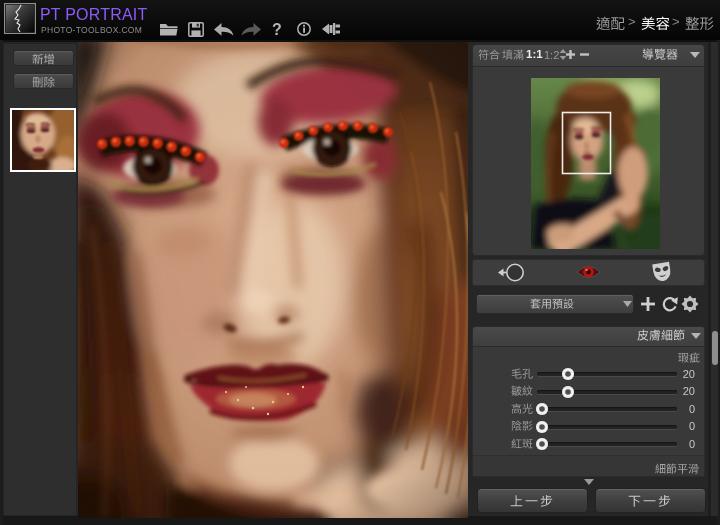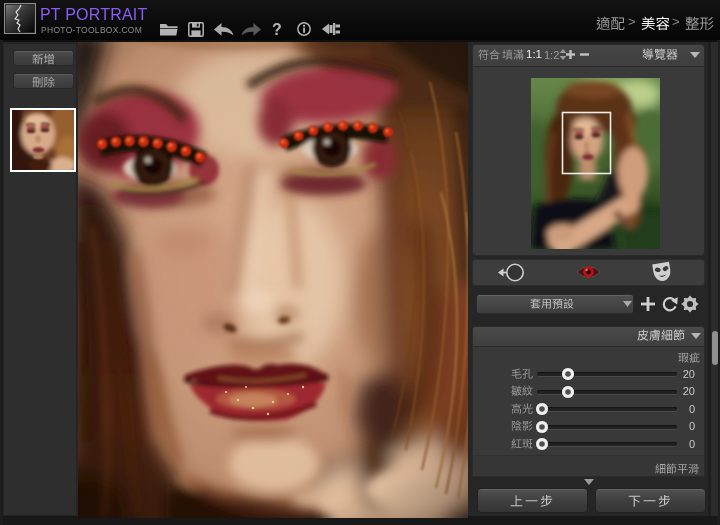--- a/index.html
+++ b/index.html
@@ -332,21 +332,21 @@
 <div style="position:absolute;left:478.0px;top:48.5px">
       <svg width="22" height="13" viewBox="0 -9.7 22 12.8" style="display:block;overflow:visible">
         <path fill="#9a9a9a" d="M4.3 -3.0C4.8 -2.3 5.4 -1.4 5.7 -0.8L6.4 -1.3C6.1 -1.8 5.5 -2.7 5.0 -3.4ZM2.6 -7.1C2.9 -6.8 3.3 -6.3 3.5 -6.0L4.1 -6.5C3.9 -6.8 3.5 -7.2 3.1 -7.6ZM7.2 -7.1C7.6 -6.8 8.0 -6.3 8.3 -6.0L8.8 -6.5C8.6 -6.8 8.1 -7.3 7.7 -7.6ZM8.1 -6.0V-4.8H3.7V-4.0H8.1V-0.2C8.1 0.0 8.0 0.1 7.8 0.1C7.6 0.1 6.9 0.1 6.1 0.1C6.2 0.3 6.3 0.6 6.4 0.9C7.3 0.9 8.0 0.8 8.4 0.7C8.7 0.6 8.9 0.4 8.9 -0.2V-4.0H10.4V-4.8H8.9V-6.0ZM2.9 -6.0C2.3 -4.9 1.4 -3.7 0.5 -2.9C0.6 -2.7 0.9 -2.4 1.0 -2.2C1.4 -2.5 1.7 -2.9 2.1 -3.3V0.9H2.9V-4.5C3.2 -4.9 3.4 -5.3 3.6 -5.8ZM2.1 -9.3C1.8 -8.3 1.1 -7.3 0.4 -6.7C0.6 -6.6 0.9 -6.2 1.0 -6.0C1.4 -6.5 1.9 -7.0 2.2 -7.6H5.5V-8.4H2.7C2.8 -8.6 2.9 -8.8 2.9 -9.1ZM6.5 -9.3C6.2 -8.2 5.7 -7.2 5.1 -6.6C5.3 -6.4 5.6 -6.1 5.7 -6.0C6.1 -6.4 6.5 -7.0 6.8 -7.6H10.5V-8.4H7.1C7.2 -8.6 7.2 -8.8 7.3 -9.1Z M16.7 -9.3C15.6 -7.6 13.5 -6.1 11.4 -5.3C11.7 -5.1 11.9 -4.8 12.0 -4.5C12.6 -4.8 13.2 -5.1 13.7 -5.4V-4.9H19.3V-5.6C19.9 -5.3 20.4 -4.9 21.1 -4.6C21.2 -4.9 21.4 -5.2 21.7 -5.4C19.9 -6.1 18.3 -7.0 17.1 -8.4L17.4 -8.9ZM14.0 -5.6C15.0 -6.3 15.9 -7.0 16.6 -7.8C17.4 -6.9 18.3 -6.2 19.2 -5.6ZM13.2 -3.6V0.9H14.0V0.2H19.1V0.8H20.0V-3.6ZM14.0 -0.5V-2.8H19.1V-0.5Z"></path>
       </svg>
     </div>
 <div style="position:absolute;left:502.0px;top:48.5px">
       <svg width="22" height="13" viewBox="0 -9.7 22 12.8" style="display:block;overflow:visible">
         <path fill="#9a9a9a" d="M7.7 -0.7C8.4 -0.2 9.4 0.4 9.9 0.9L10.4 0.3C9.9 -0.1 9.0 -0.8 8.2 -1.2ZM5.9 -1.2C5.4 -0.7 4.3 -0.1 3.5 0.3C3.7 0.5 3.9 0.7 4.0 0.9C4.9 0.5 5.9 -0.1 6.6 -0.7ZM6.7 -9.2C6.7 -8.9 6.6 -8.6 6.6 -8.2H4.1V-7.5H6.5L6.3 -6.8H4.7V-1.9H3.7V-1.2H10.6V-1.9H9.6V-6.8H7.0L7.2 -7.5H10.3V-8.2H7.4L7.6 -9.2ZM5.4 -1.9V-2.6H8.8V-1.9ZM5.4 -5.0H8.8V-4.4H5.4ZM5.4 -5.5V-6.2H8.8V-5.5ZM5.4 -3.8H8.8V-3.2H5.4ZM0.4 -1.5 0.7 -0.7C1.6 -1.0 2.7 -1.5 3.8 -2.0L3.6 -2.7L2.5 -2.3V-5.8H3.7V-6.6H2.5V-9.1H1.7V-6.6H0.4V-5.8H1.7V-2.0C1.2 -1.8 0.7 -1.6 0.4 -1.5Z M11.4 -5.6C12.1 -5.3 12.8 -4.8 13.2 -4.5L13.7 -5.1C13.3 -5.5 12.5 -5.9 11.9 -6.2ZM11.6 0.3 12.4 0.7C12.9 -0.3 13.4 -1.6 13.8 -2.8L13.2 -3.2C12.7 -2.0 12.1 -0.5 11.6 0.3ZM19.0 -2.7C18.9 -2.1 18.6 -1.4 18.1 -1.0C18.2 -0.9 18.4 -0.7 18.5 -0.6C18.9 -0.9 19.2 -1.4 19.3 -1.9C19.5 -1.4 19.8 -0.9 20.1 -0.6C20.2 -0.7 20.3 -0.9 20.4 -1.0V0.1C20.4 0.2 20.4 0.2 20.3 0.2C20.1 0.2 19.7 0.2 19.2 0.2C19.3 0.4 19.4 0.7 19.4 0.9C20.1 0.9 20.6 0.8 20.8 0.7C21.1 0.6 21.2 0.4 21.2 0.1V-5.0H18.1V-5.8H19.8V-7.5H21.5V-8.2H19.8V-9.3H18.9V-8.2H16.6V-9.3H15.8V-8.2H14.1V-8.0C13.7 -8.4 13.0 -8.8 12.4 -9.1L11.9 -8.5C12.5 -8.2 13.3 -7.7 13.6 -7.3L14.1 -8.0V-7.5H15.8V-5.8H17.3V-5.0H14.4V0.9H15.1V-4.3H17.3V-1.0C16.9 -1.5 16.6 -2.5 16.6 -3.7H15.5V-3.1H16.1L16.2 -2.7H16.0C15.9 -2.0 15.7 -1.3 15.1 -0.9C15.2 -0.8 15.4 -0.6 15.5 -0.5C15.9 -0.9 16.2 -1.4 16.3 -1.9C16.5 -1.4 16.7 -0.9 17.0 -0.6C17.1 -0.7 17.2 -0.8 17.3 -0.9V0.7H18.1V-4.3H20.4V-1.1C19.9 -1.5 19.6 -2.5 19.5 -3.7H18.5V-3.1H19.1L19.2 -2.7ZM18.9 -7.5V-6.5H16.6V-7.5Z"></path>
       </svg>
     </div>
-<div class="abs" style="left:526px;top:48px;font-size:11.5px;font-weight:normal;color:#ececec">1:1</div>
+<div class="abs" style="left:526px;top:48px;font-size:11.5px;font-weight:bold;color:#ececec">1:1</div>
 <div class="abs" style="left:544px;top:48.5px;font-size:11px;color:#9a9a9a">1:2</div>
 <div class="abs" style="left:559px;top:49px">
       <svg width="8" height="11" viewBox="0 0 8 11" fill="#9a9a9a">
 <path d="M4,0 L7.4,4 L0.6,4 z"></path>
         <path d="M4,11 L7.4,7 L0.6,7 z"></path>
       </svg>
     </div>
 <div class="abs" style="left:566px;top:50px">
       <svg width="24" height="9" viewBox="0 0 24 9" fill="#c2c2c2">
 <rect x="3.3" y="0" width="2.4" height="9"></rect>

